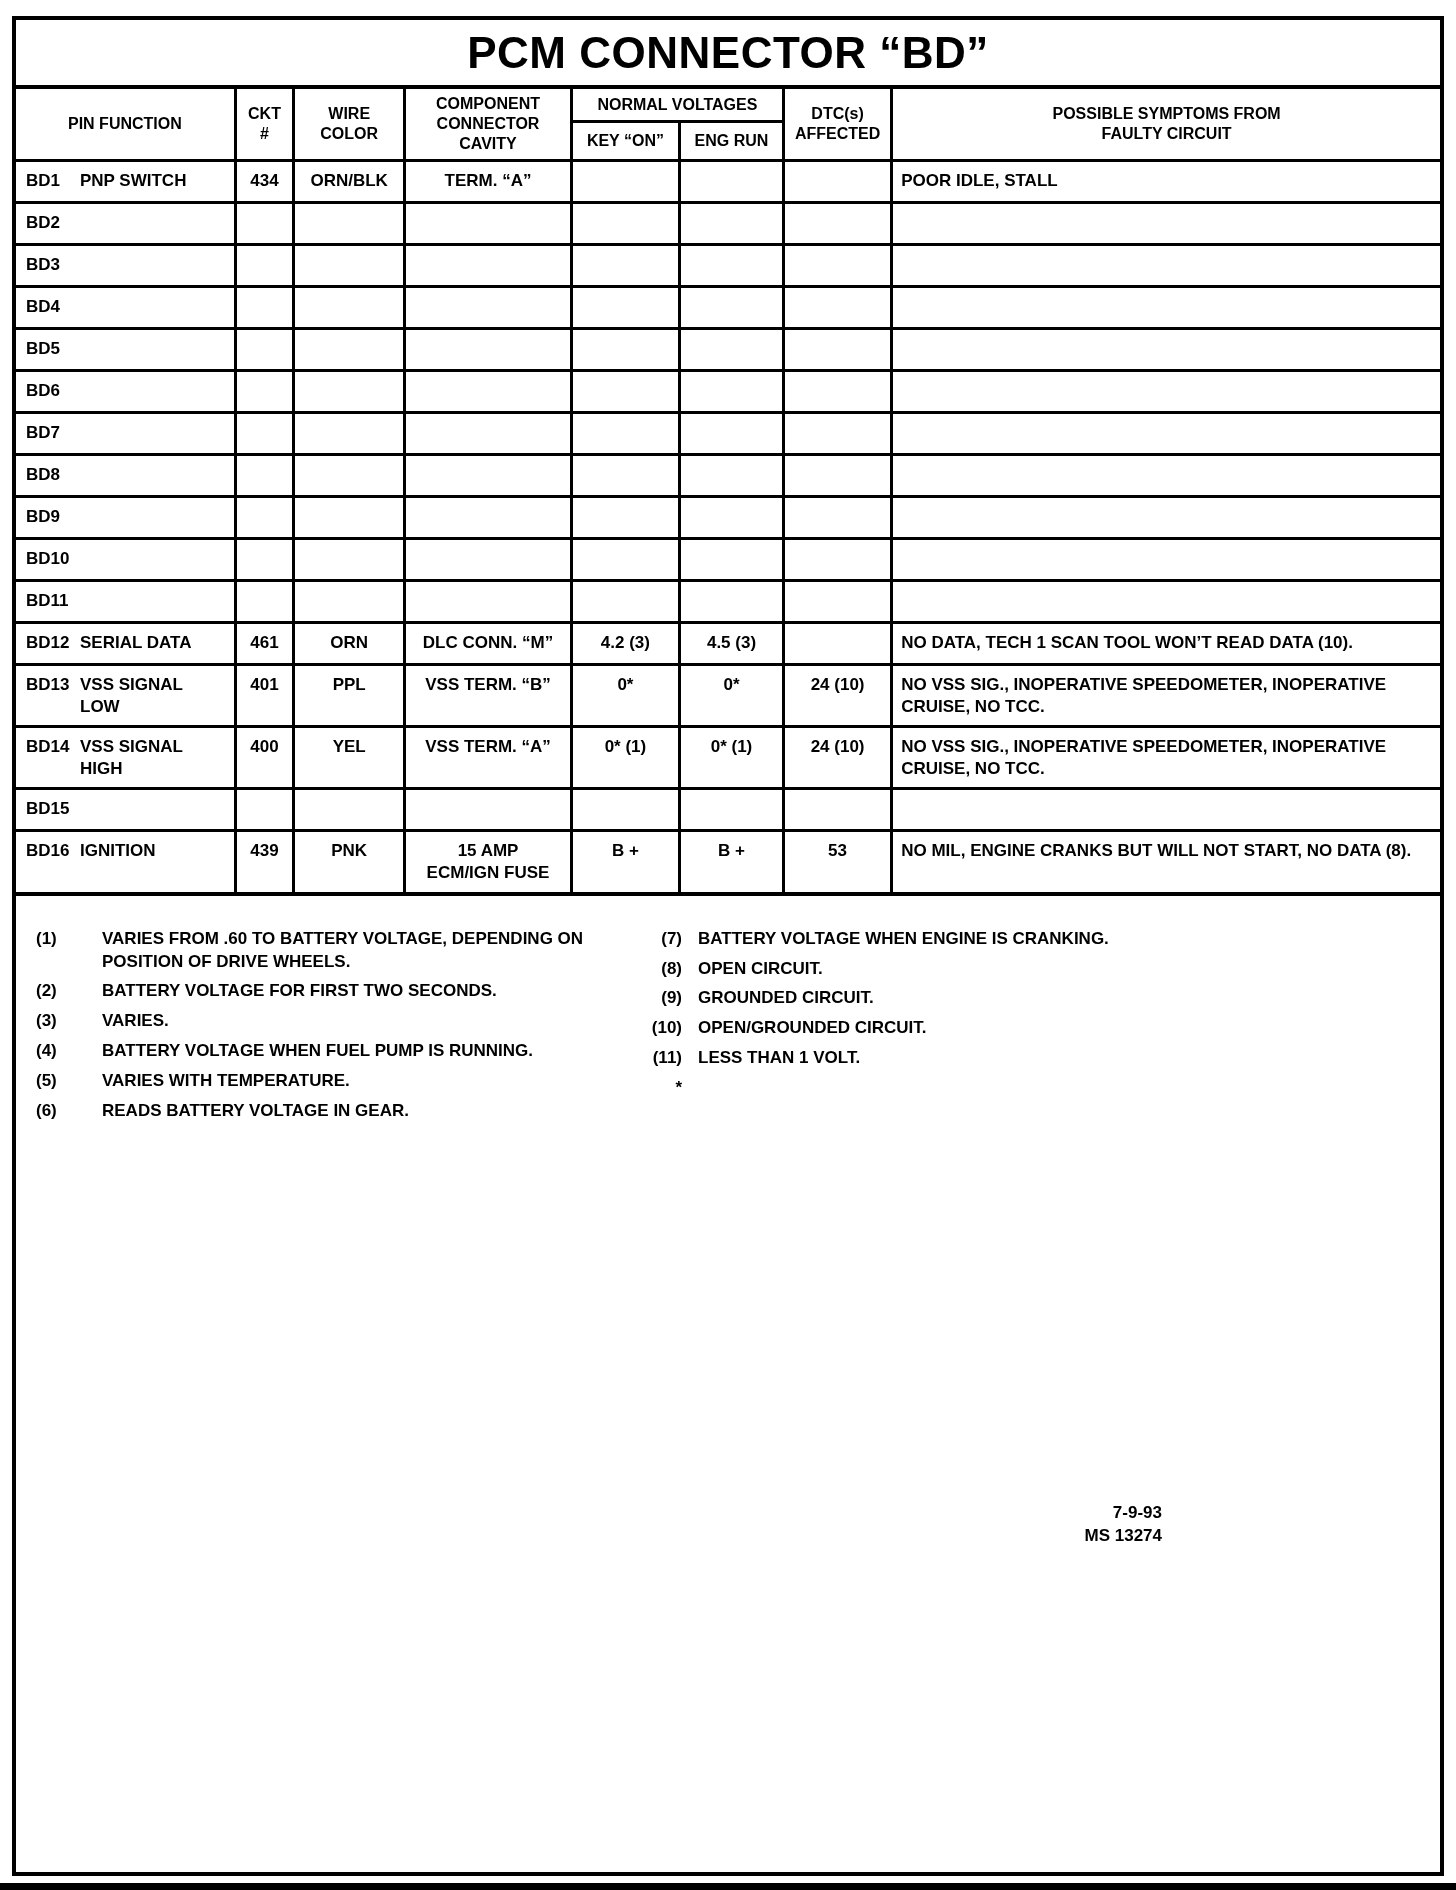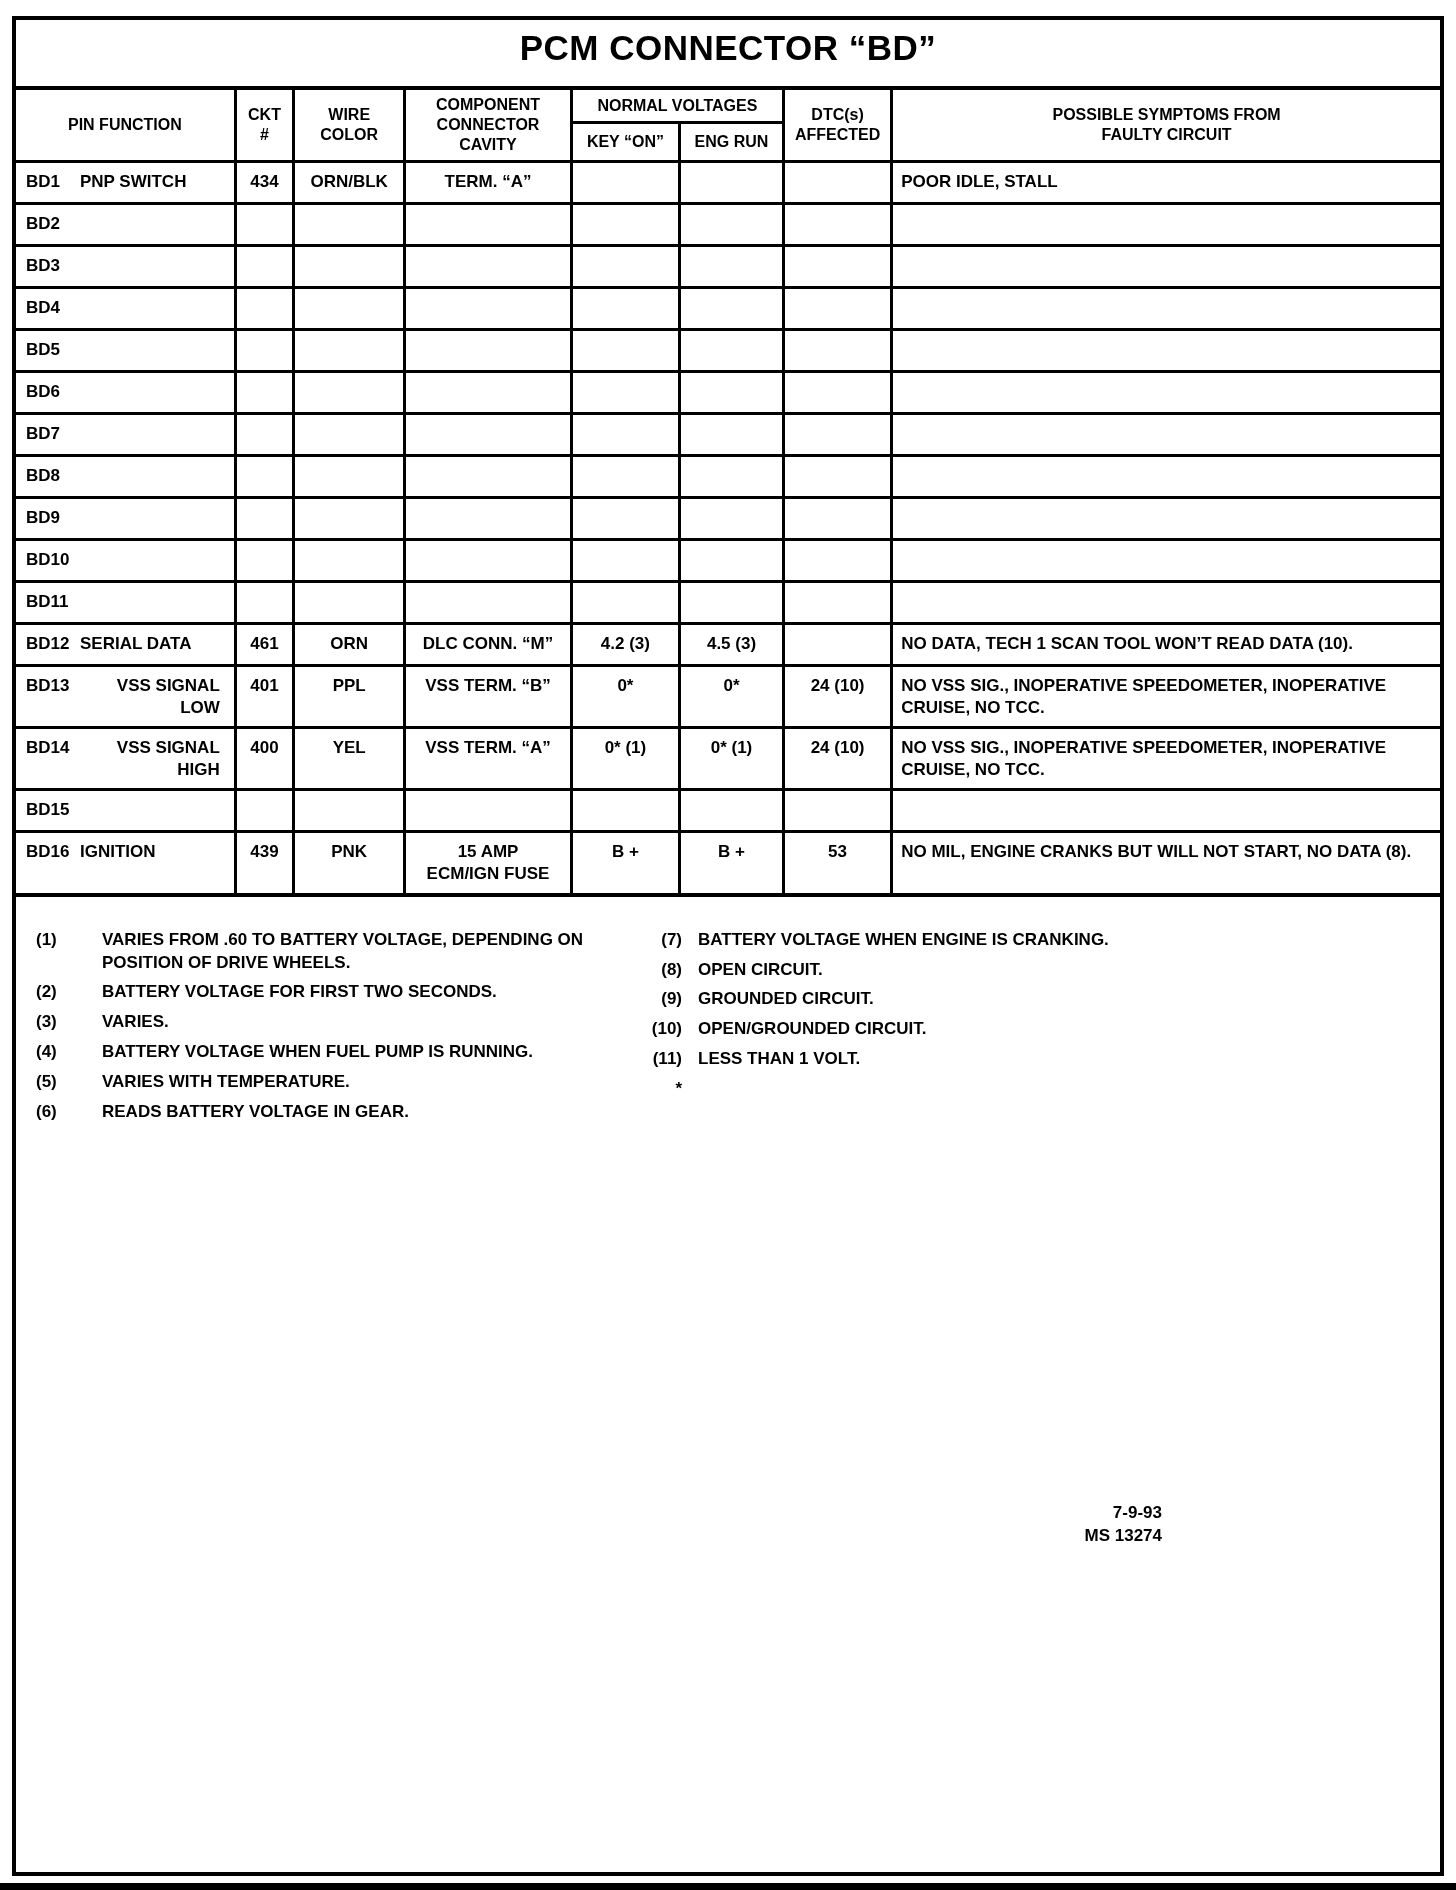--- a/index.html
+++ b/index.html
@@ -20,23 +20,23 @@
   .frame {
     position: absolute;
     left: 12px;
     top: 16px;
     right: 12px;
     bottom: 14px;
     border: 4px solid #000000;
   }
   .doc-title {
     text-align: center;
-    font-size: 35px;
+    font-size: 44px;
     letter-spacing: 0.5px;
-    padding: 8px 0 18px 0;
+    padding: 8px 0 7px 0;
     border-bottom: 4px solid #000000;
   }
   .table-wrap {
     border-bottom: 4px solid #000000;
   }
   table.pin-table {
     width: 100%;
     border-collapse: collapse;
     border-style: hidden; 
     table-layout: fixed;
@@ -71,21 +71,20 @@
     padding-left: 10px;
   }
   .pin-id {
     display: inline-block;
     min-width: 54px;
   }
   .pin-fn {
     display: inline-block;
     vertical-align: top;
     max-width: calc(100% - 60px);
-    text-align: right;
   }
   .footnotes {
     display: flex;
     padding: 32px 14px 0 20px;
   }
   .fn-col {
     display: grid;
     grid-template-columns: 50px 1fr;
     column-gap: 16px;
     row-gap: 7px;

